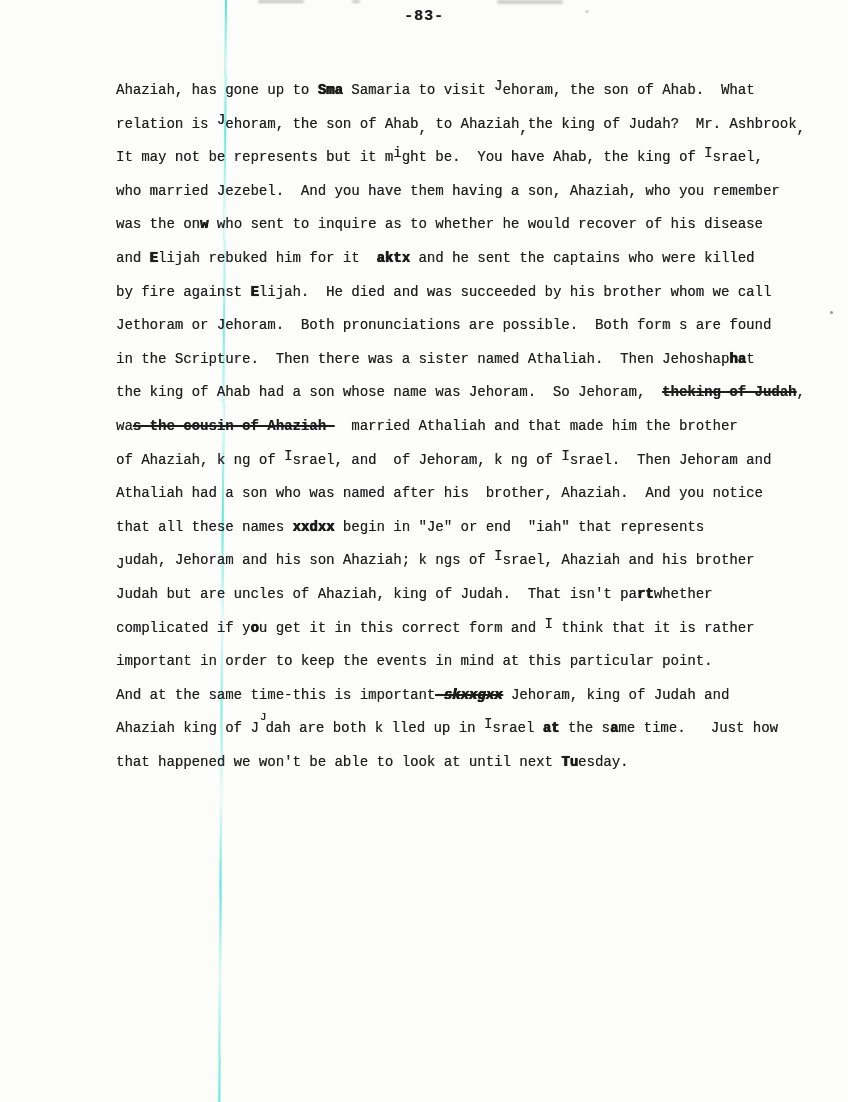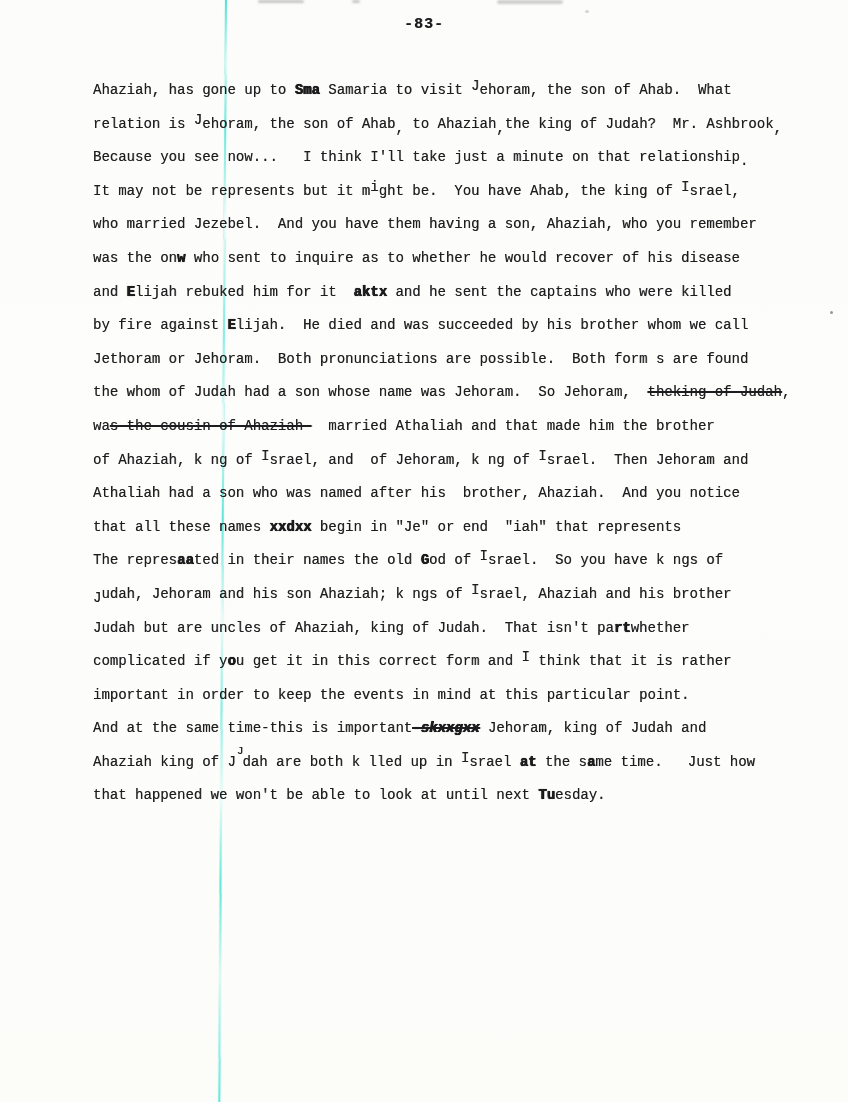--- a/index.html
+++ b/index.html
@@ -9,43 +9,43 @@
     background: #fdfdfb;
     position: relative;
     overflow: hidden;
   }
   .page {
     position: absolute; inset: 0;
     background: linear-gradient(180deg, #fcfcfa 0%, #fdfdfc 40%, #fcfcf9 100%);
   }
   .page-number {
     position: absolute;
-    top: 16px; left: 0; right: 0;
+    top: 8px; left: 0; right: 0;
     text-align: center;
     font-size: 15px;
     font-weight: bold;
     letter-spacing: 1px;
     color: #1c1c1e;
     text-shadow: 0.4px 0 0 rgba(20,20,20,0.6);
   }
   .doc {
     position: absolute;
-    top: 74px; left: 93px; width: 730px;
+    top: 74px; left: 116px; width: 730px;
     color: #1d1d1f;
     font-size: 14px;
   }
   .line {
     white-space: pre;
     height: 33.6px;
     line-height: 33.6px;
     text-shadow: 0.35px 0 0 rgba(25,25,25,0.55);
   }
   .line span { display: inline; }
   .b  { font-weight: bold; text-shadow: 0 0 0.8px #111, 0.6px 0 0 #111; }
-  .x  { text-decoration: line-through; text-decoration-thickness: 1.6px; }
+  .x  { text-decoration: line-through; text-decoration-thickness: 1.6px; font-weight: bold; }
   .bx { font-weight: bold; text-decoration: line-through; text-decoration-thickness: 1.6px;
         text-shadow: 0 0 0.8px #111, 0.6px 0 0 #111; font-style: italic; }
   .up   { position: relative; top: -4px; }
   .down { position: relative; top: 4px; }
   .ab   { display: inline-block; width: 0; position: relative; top: -12px; left: 1px;
           font-size: 11px; overflow: visible; }
   .sm   { opacity: 0.65; font-size: 11px; vertical-align: 2px; }
   .crease {
     position: absolute;
     left: 225px; top: -4px;
@@ -98,33 +98,32 @@
   <div class="speck speck-2"></div>
   <div class="speck speck-3"></div>
 
   <div class="crease"></div>
 
   <div class="page-number">-83-</div>
 
   <div class="doc">
       <div class="line"><span>Ahaziah, has gone up to </span><span class="b">Sma</span><span> Samaria to visit </span><span class="up">J</span><span>ehoram, the son of Ahab.  What</span></div>
       <div class="line"><span>relation is </span><span class="up">J</span><span>ehoram, the son of Ahab</span><span class="down">,</span><span> to Ahaziah</span><span class="down">,</span><span>the king of Judah?  Mr. Ashbrook</span><span class="down">,</span></div>
-      <div class="line"><span>Because you see now...   I think I'll take just a minute on that relationship</span><span class="down">.</span></div>
       <div class="line"><span>It may not be represents but it m</span><span class="up">i</span><span>ght be.  You have Ahab, the king of </span><span class="up">I</span><span>srael,</span></div>
       <div class="line"><span>who married Jezebel.  And you have them having a son, Ahaziah, who you remember</span></div>
       <div class="line"><span>was the on</span><span class="b">w</span><span> who sent to inquire as to whether he would recover of his disease</span></div>
       <div class="line"><span>and </span><span class="b">E</span><span>lijah rebuked him for it  </span><span class="b">aktx</span><span> and he sent the captains who were killed</span></div>
       <div class="line"><span>by fire against </span><span class="b">E</span><span>lijah.  He died and was succeeded by his brother whom we call</span></div>
       <div class="line"><span>Jethoram or Jehoram.  Both pronunciations are possible.  Both form s are found</span></div>
-      <div class="line"><span>the whom of Judah had a son whose name was Jehoram.  So Jehoram,  </span><span class="x">theking of Judah</span><span>,</span></div>
+      <div class="line"><span>in the Scripture.  Then there was a sister named Athaliah.  Then Jehoshap</span><span class="b">ha</span><span>t</span></div>
+      <div class="line"><span>the king of Ahab had a son whose name was Jehoram.  So Jehoram,  </span><span class="x">theking of Judah</span><span>,</span></div>
       <div class="line"><span>wa</span><span class="x">s the cousin of Ahaziah-</span><span>  married Athaliah and that made him the brother</span></div>
       <div class="line"><span>of Ahaziah, k ng of </span><span class="up">I</span><span>srael, and  of Jehoram, k ng of </span><span class="up">I</span><span>srael.  Then Jehoram and</span></div>
       <div class="line"><span>Athaliah had a son who was named after his  brother, Ahaziah.  And you notice</span></div>
       <div class="line"><span>that all these names </span><span class="b">xxdxx</span><span> begin in "Je" or end  "iah" that represents</span></div>
-      <div class="line"><span>The repres</span><span class="b">aa</span><span>ted in their names the old </span><span class="b">G</span><span>od of </span><span class="up">I</span><span>srael.  So you have k ngs of</span></div>
       <div class="line"><span class="down">J</span><span>udah, Jehoram and his son Ahaziah; k ngs of </span><span class="up">I</span><span>srael, Ahaziah and his brother</span></div>
       <div class="line"><span>Judah but are uncles of Ahaziah, king of Judah.  That isn't pa</span><span class="b">rt</span><span>whether</span></div>
       <div class="line"><span>complicated if y</span><span class="b">o</span><span>u get it in this correct form and </span><span class="up">I</span><span> think that it is rather</span></div>
       <div class="line"><span>important in order to keep the events in mind at this particular point.</span></div>
       <div class="line"><span>And at the same time-this is important</span><span class="bx">-skxxgxx</span><span> Jehoram, king of Judah and</span></div>
       <div class="line"><span>Ahaziah king of J</span><span class="ab">J</span><span>dah are both k lled up in </span><span class="up">I</span><span>srael </span><span class="b">at</span><span> the s</span><span class="b">a</span><span>me time.   Just how</span></div>
       <div class="line"><span>that happened we won't be able to look at until next </span><span class="b">Tu</span><span>esday.</span></div>
     </div>
 
 </div>

